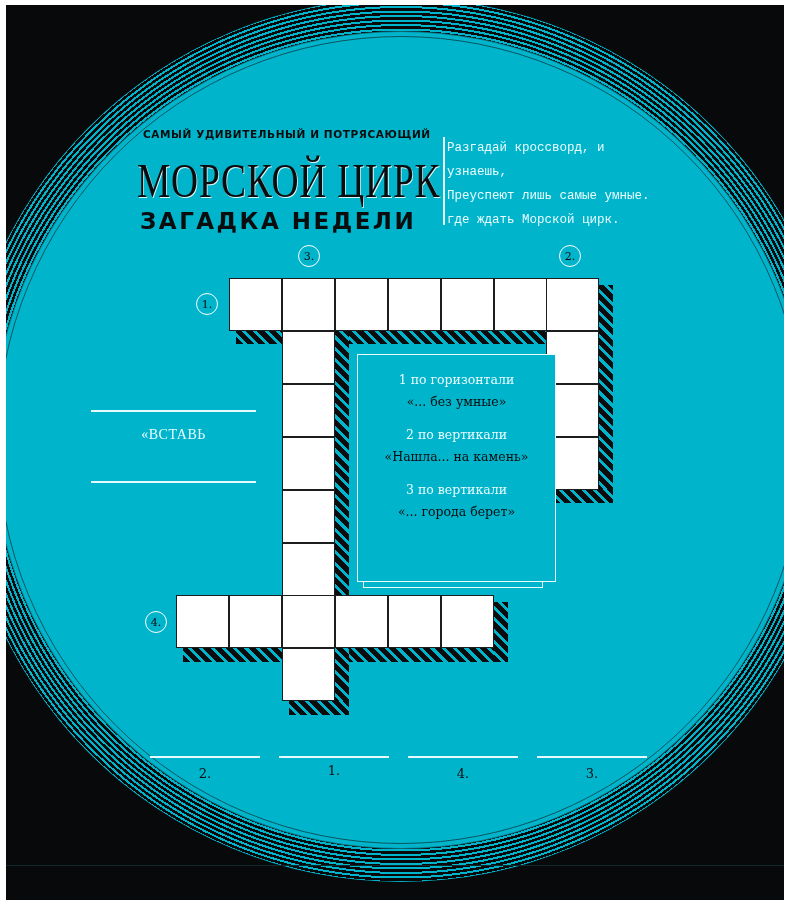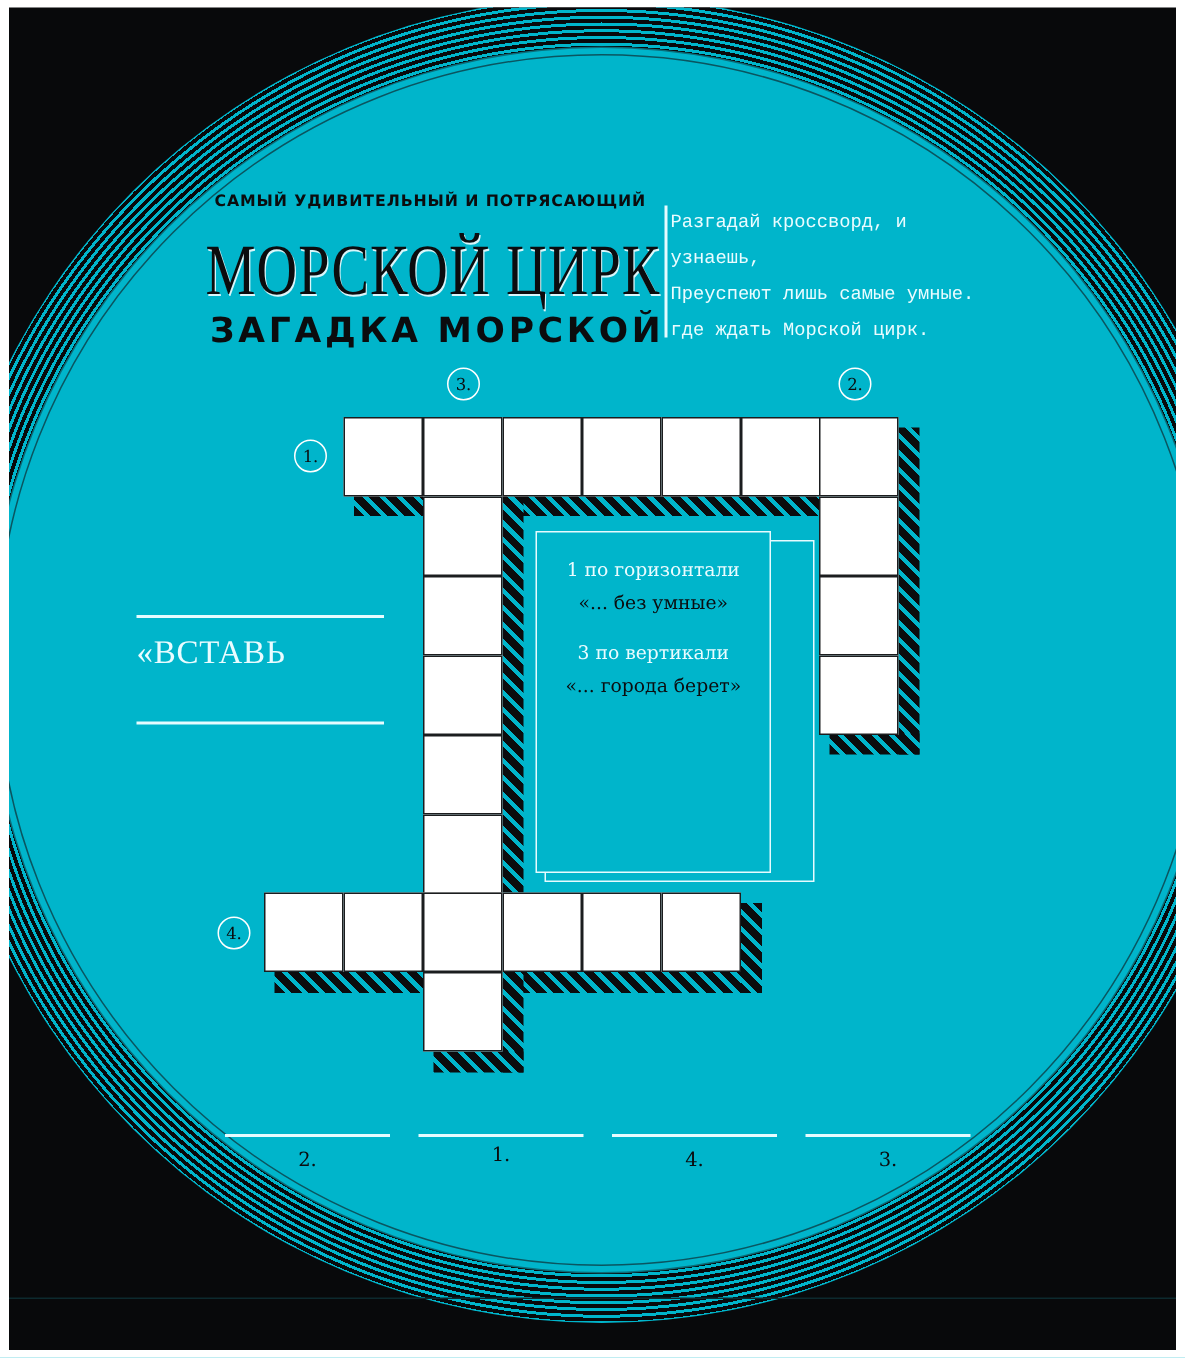--- a/index.html
+++ b/index.html
@@ -19,45 +19,45 @@
   .vdivider{position:absolute;left:443px;top:137px;width:2px;height:88px;background:#e6fbff;}
   .intro{position:absolute;left:447px;top:136px;width:220px;font-family:Liberation Mono, monospace;font-size:12.5px;line-height:24px;color:#eafcff;}
 
   .numtag{position:absolute;width:22px;height:22px;border:1.5px solid #ffffff;border-radius:50%;box-sizing:border-box;
     display:flex;align-items:center;justify-content:center;font-family:"DejaVu Serif",serif;font-size:11px;color:#0b0c0e;}
 
   .cell{position:absolute;width:53px;height:53px;background:#ffffff;box-sizing:border-box;border:1.3px solid #1b1d1f;}
   .shadow{position:absolute;background:repeating-linear-gradient(45deg,#0b0c0e 0px,#0b0c0e 5px,#00b5cb 5px,#00b5cb 8px);}
 
   .clue-back{position:absolute;left:363px;top:360px;width:180px;height:228px;border:1.5px solid #e6fbff;box-sizing:border-box;background:#00b5cb;}
-  .clue-front{position:absolute;left:357px;top:354px;width:157px;height:228px;border:1.5px solid #e6fbff;box-sizing:border-box;background:#00b5cb;
+  .clue-front{position:absolute;left:357px;top:354px;width:199px;height:228px;border:1.5px solid #e6fbff;box-sizing:border-box;background:#00b5cb;
     display:flex;flex-direction:column;align-items:center;padding-top:14px;}
   .clue{text-align:center;margin-bottom:11px;}
   .clue .ref{font-family:"DejaVu Serif",serif;font-size:12.5px;color:#eafcff;line-height:22px;}
   .clue .txt{font-family:"DejaVu Serif",serif;font-size:12.5px;color:#0b0c0e;line-height:22px;}
 
   .insert-line{position:absolute;left:91px;width:165px;height:2px;background:#e6fbff;}
-  .insert-text{position:absolute;left:91px;top:425px;width:165px;text-align:left;font-family:"Liberation Serif",serif;font-size:22px;line-height:20px;color:#eafcff;letter-spacing:0.5px;}
+  .insert-text{position:absolute;left:91px;top:425px;width:165px;text-align:center;font-family:"Liberation Serif",serif;font-size:14px;line-height:20px;color:#eafcff;letter-spacing:0.5px;}
 
   .ans-line{position:absolute;top:756px;width:110px;height:2px;background:#e6fbff;}
   .ans-label{position:absolute;top:766px;width:110px;text-align:center;font-family:"DejaVu Serif",serif;font-size:13px;color:#0b0c0e;}
 </style>
 </head>
 <body>
 
 <div class="panel">
   <div class="grooves"></div>
   <div class="disc-main"></div>
   <div class="disc-rim"></div>
   <div class="hline"></div>
 </div>
 
 <div class="tagline">САМЫЙ УДИВИТЕЛЬНЫЙ И ПОТРЯСАЮЩИЙ</div>
 <div class="title">МОРСКОЙ ЦИРК</div>
-<div class="subtitle">ЗАГАДКА МОРСКОЙ</div>
+<div class="subtitle">ЗАГАДКА НЕДЕЛИ</div>
 <div class="vdivider"></div>
 <div class="intro">
   <div>Разгадай кроссворд, и узнаешь,</div>
   <div>Преуспеют лишь самые умные.</div>
   <div>где ждать Морской цирк.</div>
 </div>
 
 <div class="insert-line" style="top:410px;"></div>
 <div class="insert-text">
   <div>«ВСТАВЬ</div>
@@ -118,20 +118,24 @@
   <div class="numtag" style="left:145px;top:611px;">4.</div>
 </div>
 
 <div class="clue-back"></div>
 <div class="clue-front">
   <div class="clue">
     <div class="ref">1 по горизонтали</div>
     <div class="txt">«... без умные»</div>
   </div>
   <div class="clue">
+    <div class="ref">2 по вертикали</div>
+    <div class="txt">«Нашла... на камень»</div>
+  </div>
+  <div class="clue">
     <div class="ref">3 по вертикали</div>
     <div class="txt">«... города берет»</div>
   </div>
 </div>
 
 <div>
   <div class="ans-line" style="left:150px;"></div>
   <div class="ans-label" style="left:150px;">2.</div>
 
   <div class="ans-line" style="left:279px;"></div>

